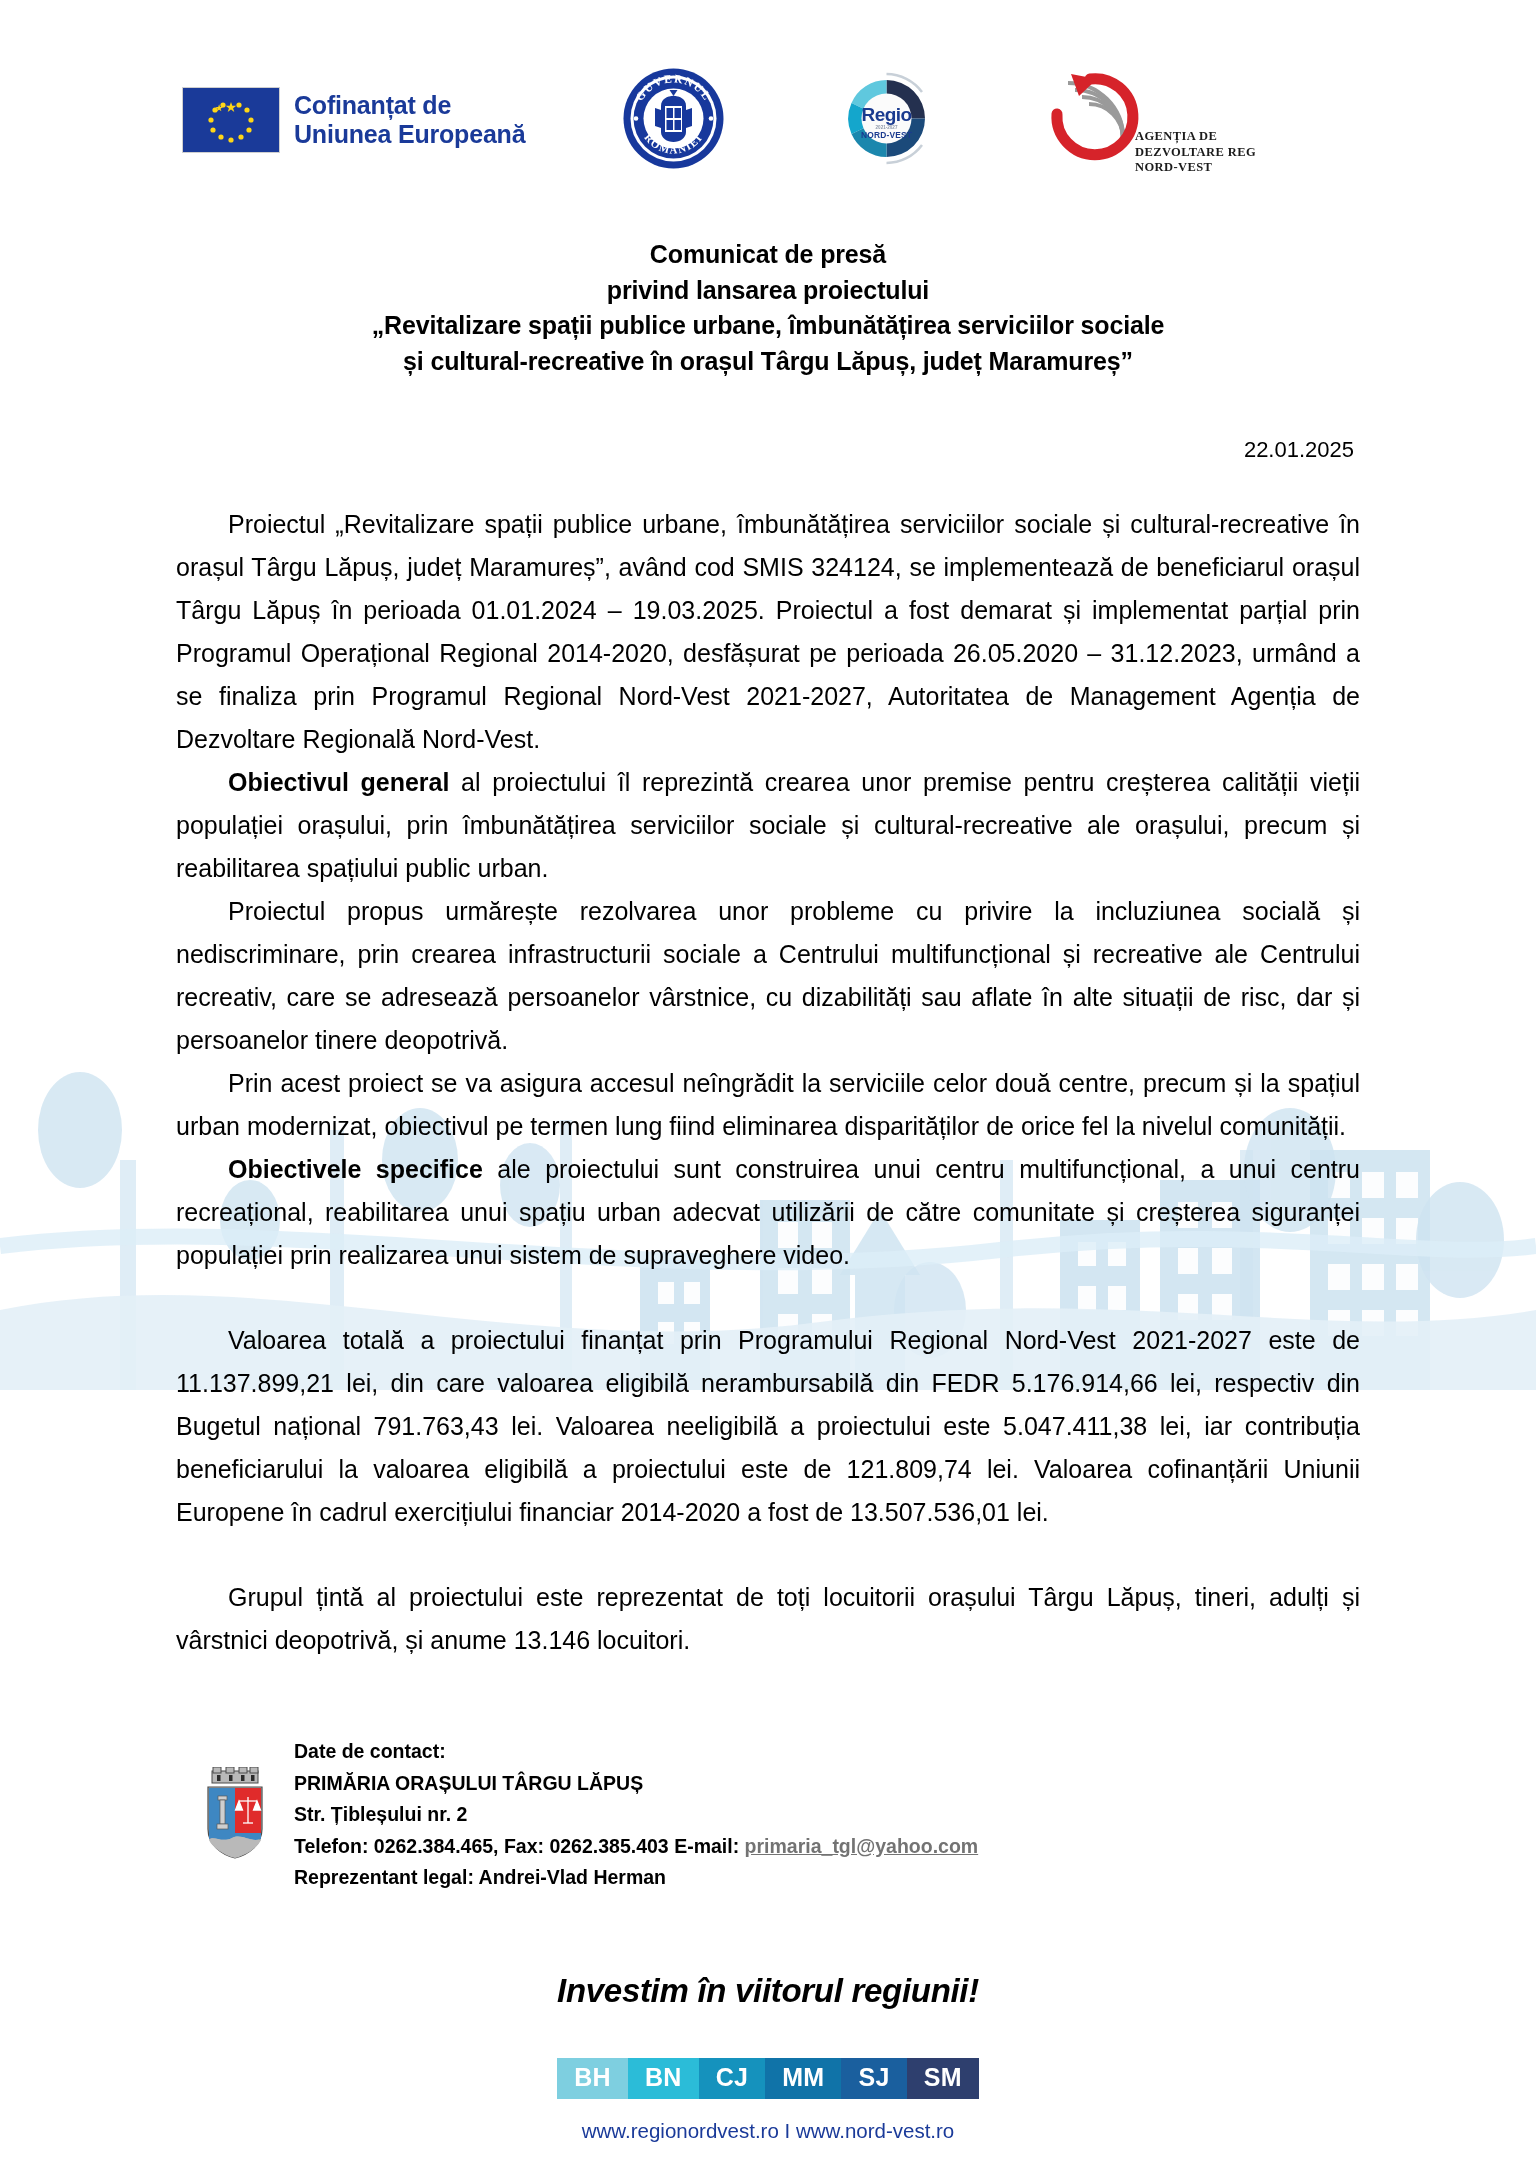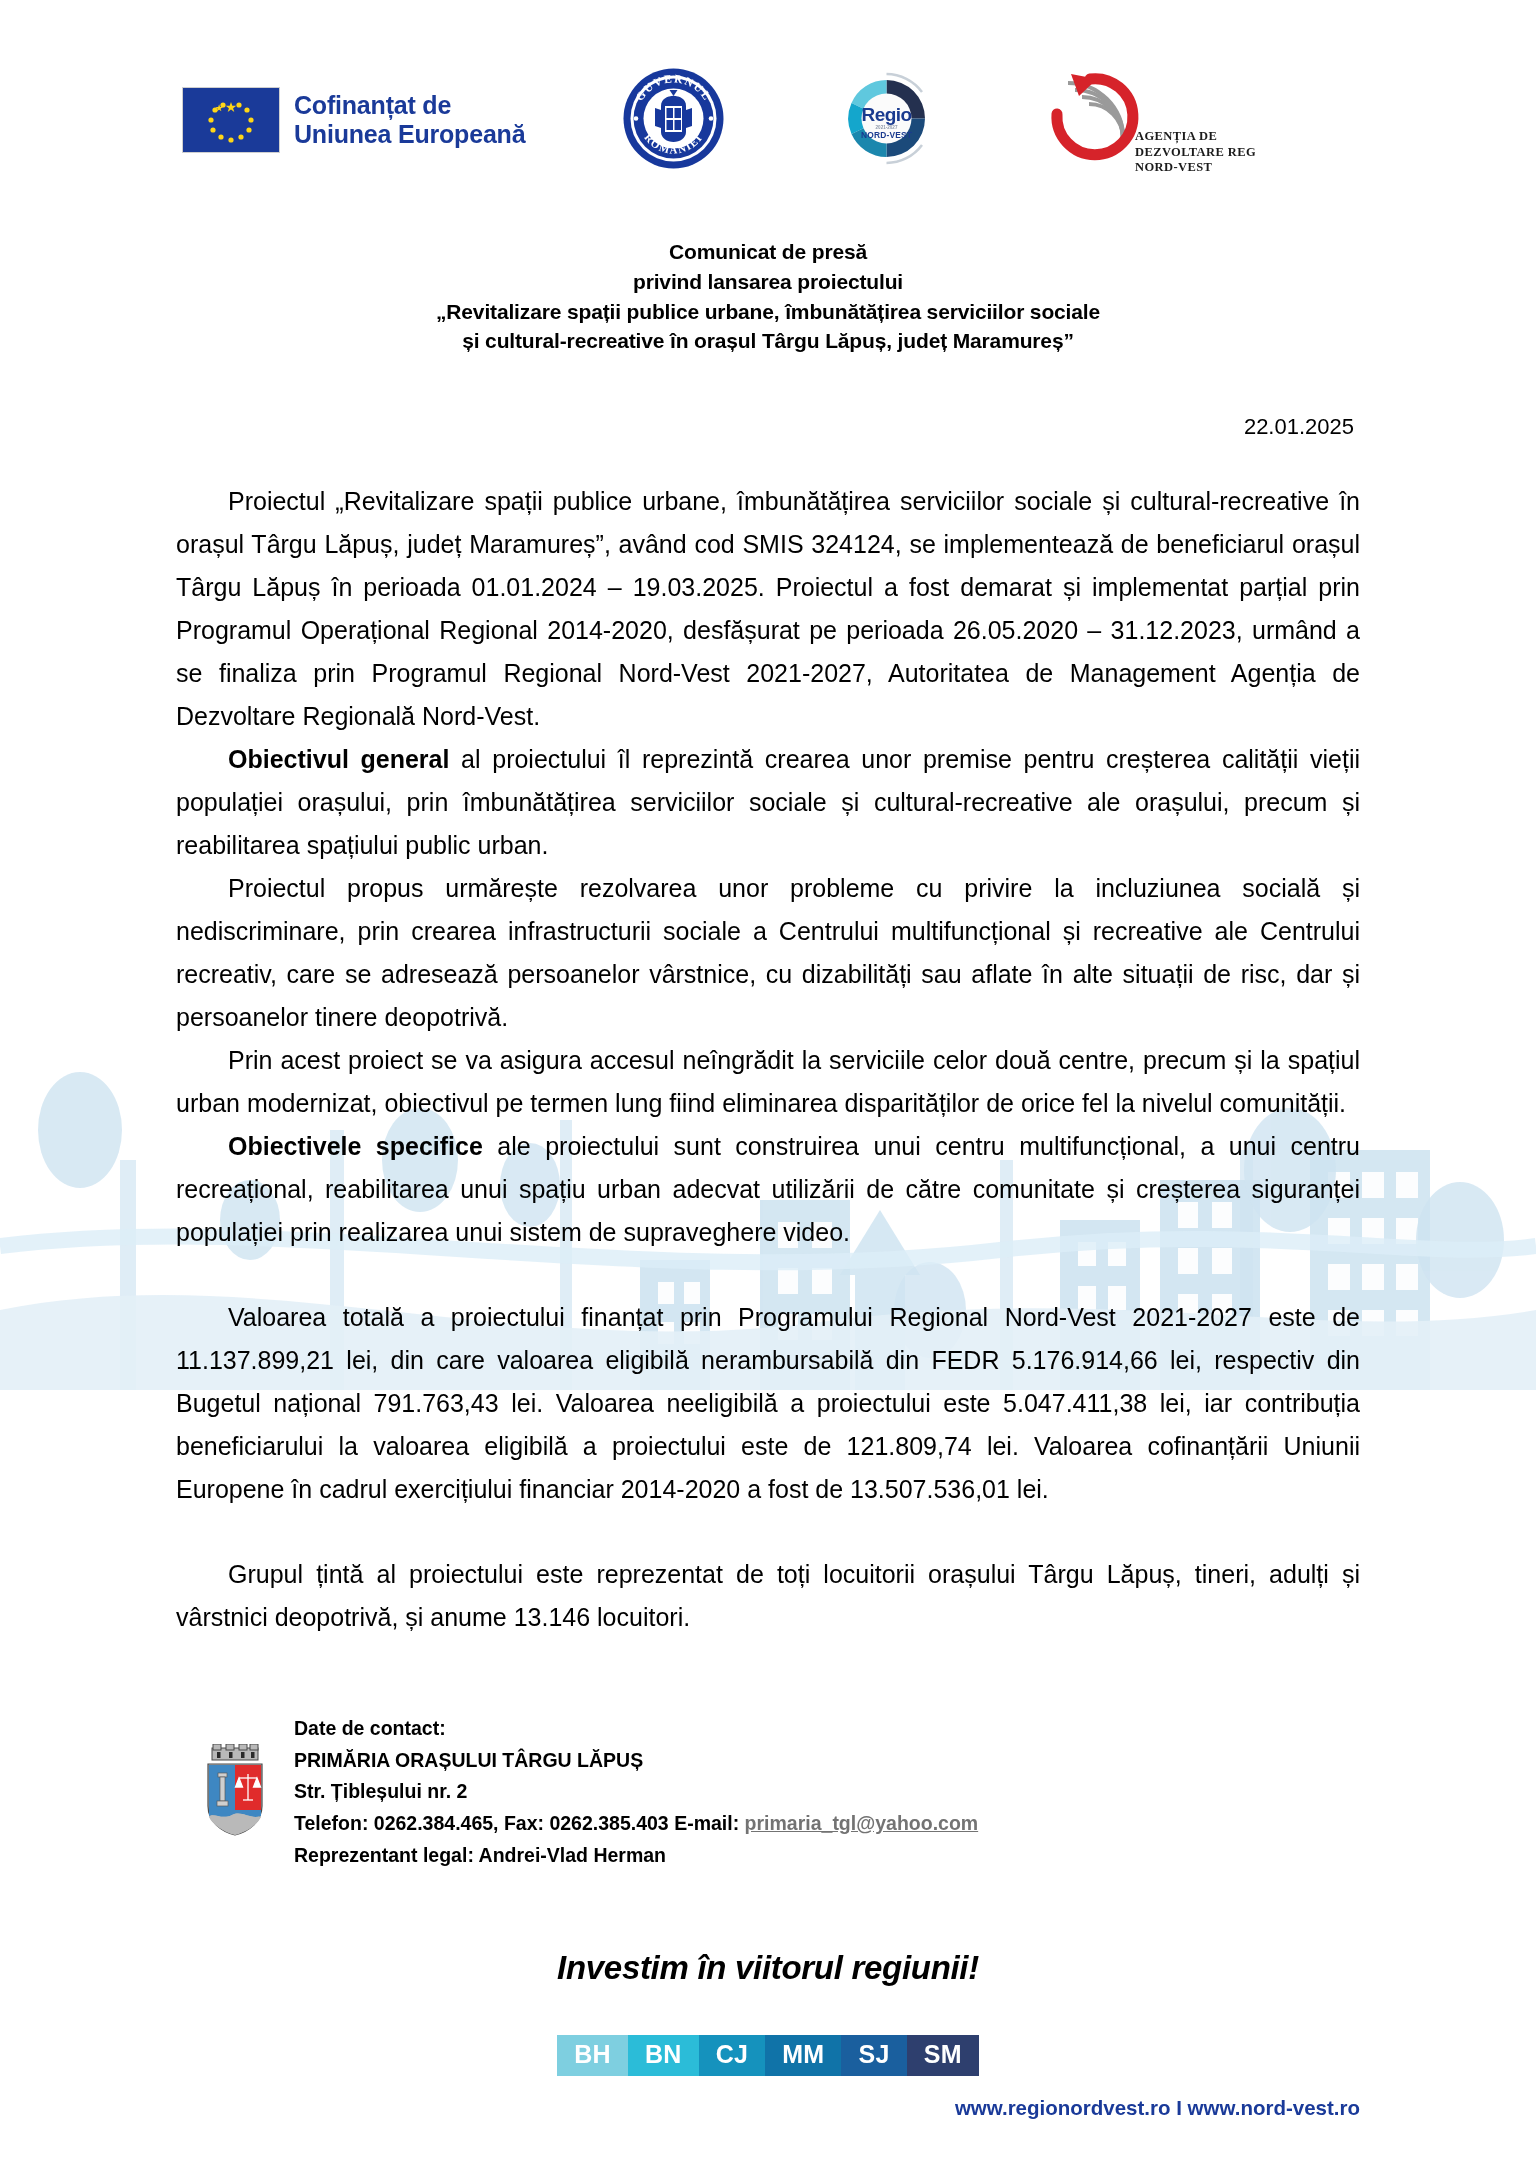--- a/index.html
+++ b/index.html
@@ -69,21 +69,21 @@
   .logo-gov { margin-left: 96px; flex: none; }
   .logo-regio { margin-left: 108px; flex: none; }
   .logo-adr { margin-left: 88px; flex: none; display:flex; align-items:center; }
 
   
   .title-block {
     position: relative;
     z-index: 2;
     text-align: center;
     font-weight: bold;
-    font-size: 21px;
+    font-size: 25px;
     line-height: 1.42;
     margin-top: 52px;
     letter-spacing: -0.15px;
   }
 
   .date-line {
     position: relative;
     z-index: 2;
     text-align: right;
     font-size: 22px;
@@ -154,23 +154,23 @@
     font-weight: bold;
     font-size: 25px;
     padding: 4px 17px 6px 17px;
     line-height: 1.25;
     letter-spacing: 0.3px;
   }
 
   .urls {
     position: relative;
     z-index: 2;
-    text-align: right;
+    text-align: center;
     color: #1a3a99;
-    font-weight: bold;
+    font-weight: normal;
     font-size: 20.5px;
     margin-top: 20px;
   }
 </style>
 </head>
 <body>
 
 <div class="page">
 
   <div class="watermark">

